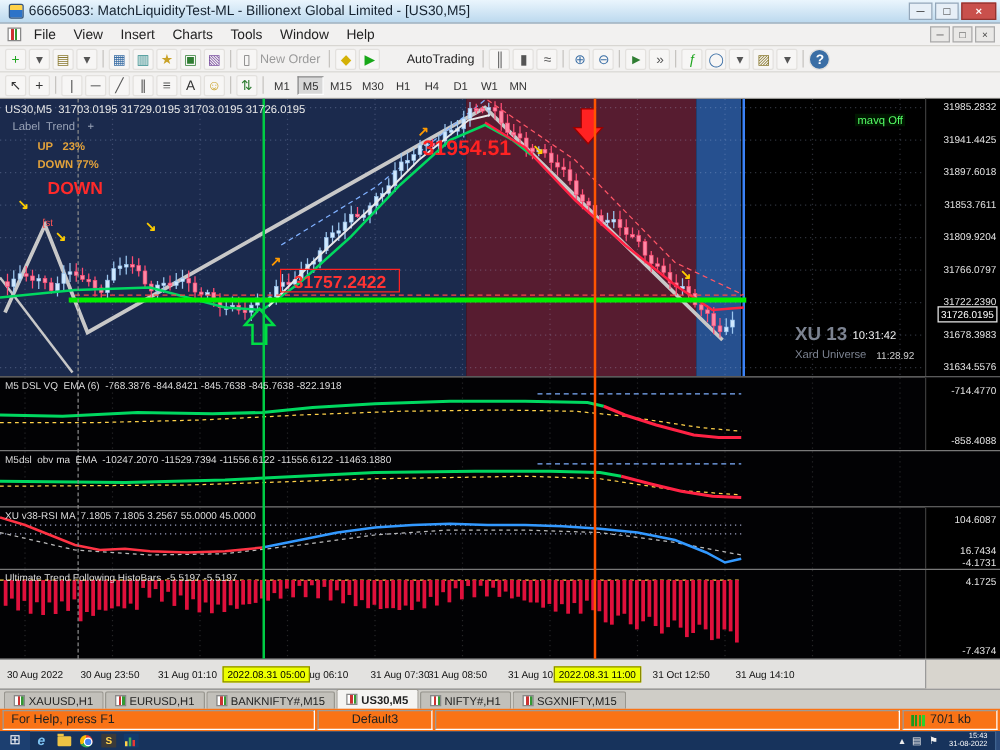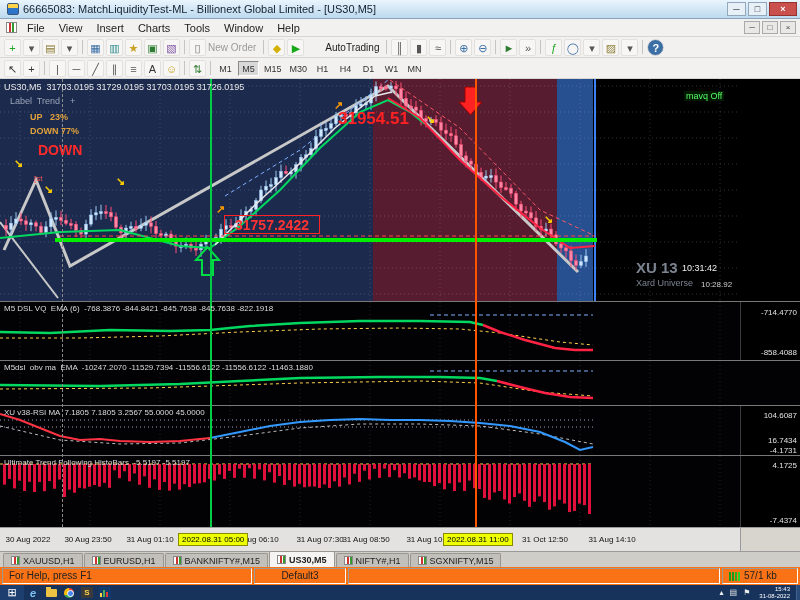--- a/index.html
+++ b/index.html
@@ -468,29 +468,43 @@
         <div style="left:30px;top:33px;font-size:9px;color:#e2a23b;font-weight:bold"><span>UP</span>&nbsp;&nbsp;&nbsp;<span>23%</span></div>
         <div style="left:30px;top:47px;font-size:9px;color:#e2a23b;font-weight:bold"><span>DOWN</span>&nbsp;<span>77%</span></div>
         <div style="left:38px;top:63px;font-size:14px;color:#ff2a2a;font-weight:bold">DOWN</div>
         <div style="left:34px;top:95px;font-size:8px;color:#ff5555">[st</div>
         <div style="left:338px;top:30px;font-size:17px;color:#ff2222;font-weight:bold">31954.51</div>
         <div style="left:224px;top:136px;border:1px solid #ff2222;color:#ff3333;font-size:14px;font-weight:bold;height:19px;line-height:18px;padding:0 10px">31757.2422</div>
         <div style="left:684px;top:12px;font-size:9px;color:#55ff66;background:rgba(0,50,0,.45);padding:0 2px">mavq Off</div>
         <div style="left:636px;top:180px;font-size:15px;color:#7c8391;font-weight:bold">XU 13</div>
         <div style="left:682px;top:184px;font-size:9px;color:#f0f0f0">10:31:42</div>
         <div style="left:636px;top:199px;font-size:9px;color:#7c8391">Xard Universe</div>
-        <div style="left:701px;top:201px;font-size:8px;color:#cfcfcf">10:28.92</div>
+        <div style="left:701px;top:201px;font-size:8px;color:#cfcfcf">11:28.92</div>
       <span class="mini-arrow" style="left: 14px; top: 78px; color: rgb(255, 206, 0);">↘</span>
           <span class="mini-arrow" style="left: 44px; top: 104px; color: rgb(255, 206, 0);">↘</span>
           <span class="mini-arrow" style="left: 116px; top: 96px; color: rgb(255, 206, 0);">↘</span>
           <span class="mini-arrow" style="left: 216px; top: 124px; color: rgb(255, 154, 0);">↗</span>
           <span class="mini-arrow" style="left: 334px; top: 20px; color: rgb(255, 154, 0);">↗</span>
           <span class="mini-arrow" style="left: 426px; top: 34px; color: rgb(255, 206, 0);">↘</span>
           <span class="mini-arrow" style="left: 544px; top: 134px; color: rgb(255, 206, 0);">↘</span>
         </div>
+      <div class="scale" style="height:222px">
+        <div id="price-scale">
+            <div class="scale-label" style="top: 2px;">31985.2832</div>
+            <div class="scale-label" style="top: 28px;">31941.4425</div>
+            <div class="scale-label" style="top: 54px;">31897.6018</div>
+            <div class="scale-label" style="top: 80px;">31853.7611</div>
+            <div class="scale-label" style="top: 106px;">31809.9204</div>
+            <div class="scale-label" style="top: 132px;">31766.0797</div>
+            <div class="scale-label" style="top: 158px;">31722.2390</div>
+            <div class="scale-label" style="top: 184px;">31678.3983</div>
+            <div class="scale-label" style="top: 210px;">31634.5576</div>
+          </div>
+        <div class="cur-tag">31726.0195</div>
+      </div>
     </div>
 
     <div class="row ind-row" style="top:222px;height:59px">
       <svg id="p1-svg" class="plot" width="740" height="58">
           <line x1="20" y1="0" x2="20" y2="58" stroke="rgba(255,255,255,0.14)" stroke-dasharray="1,3"></line>
           <line x1="90" y1="0" x2="90" y2="58" stroke="rgba(255,255,255,0.14)" stroke-dasharray="1,3"></line>
           <line x1="160" y1="0" x2="160" y2="58" stroke="rgba(255,255,255,0.14)" stroke-dasharray="1,3"></line>
           <line x1="230" y1="0" x2="230" y2="58" stroke="rgba(255,255,255,0.14)" stroke-dasharray="1,3"></line>
           <line x1="300" y1="0" x2="300" y2="58" stroke="rgba(255,255,255,0.14)" stroke-dasharray="1,3"></line>
           <line x1="370" y1="0" x2="370" y2="58" stroke="rgba(255,255,255,0.14)" stroke-dasharray="1,3"></line>
@@ -749,21 +763,21 @@
         <span>SGXNIFTY,M15</span>
       </span>
     </div>
 
   <div id="status">
     <span class="seg" style="width:250px">For Help, press F1</span>
     <span class="seg" style="width:92px;text-align:center">Default3</span>
     <span class="seg" style="flex:1"></span>
     <span class="seg" style="width:76px;display:flex">
       <span class="conn-bars"></span>
-      <span>57/1 kb</span>
+      <span>70/1 kb</span>
     </span>
   </div>
 
   <div id="taskbar">
     <span class="start">⊞</span>
     <span class="tb-ico">
         <span class="ie">e</span>
       </span>
     <span class="tb-ico">
         <span class="folder"></span>

